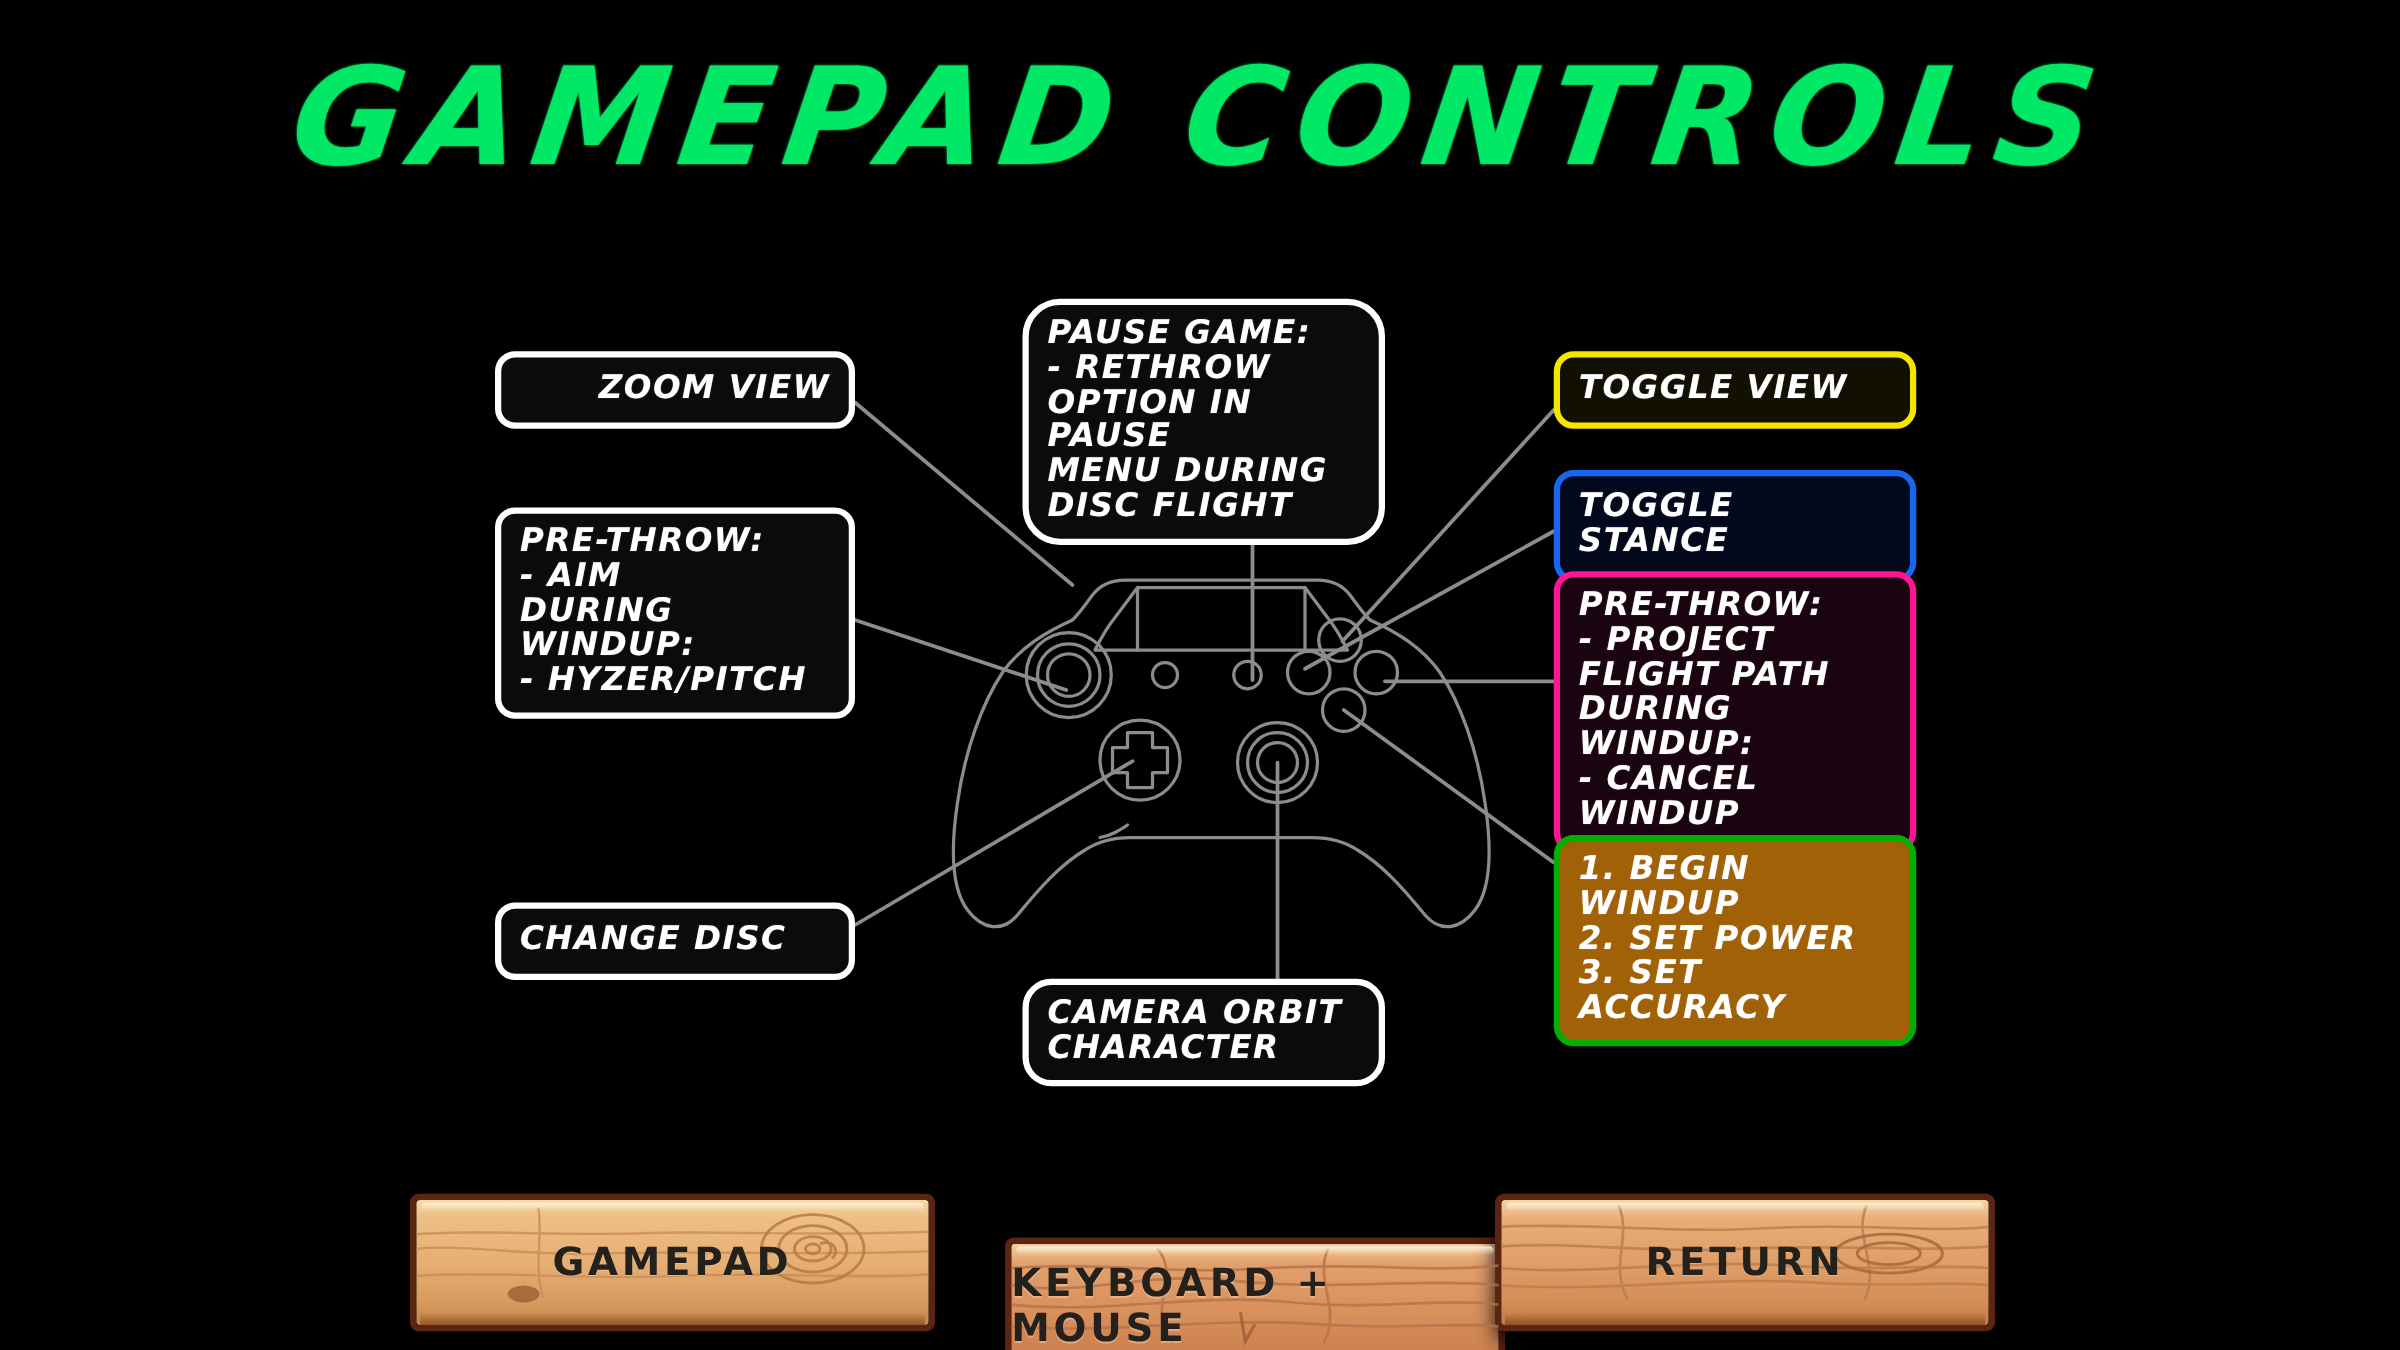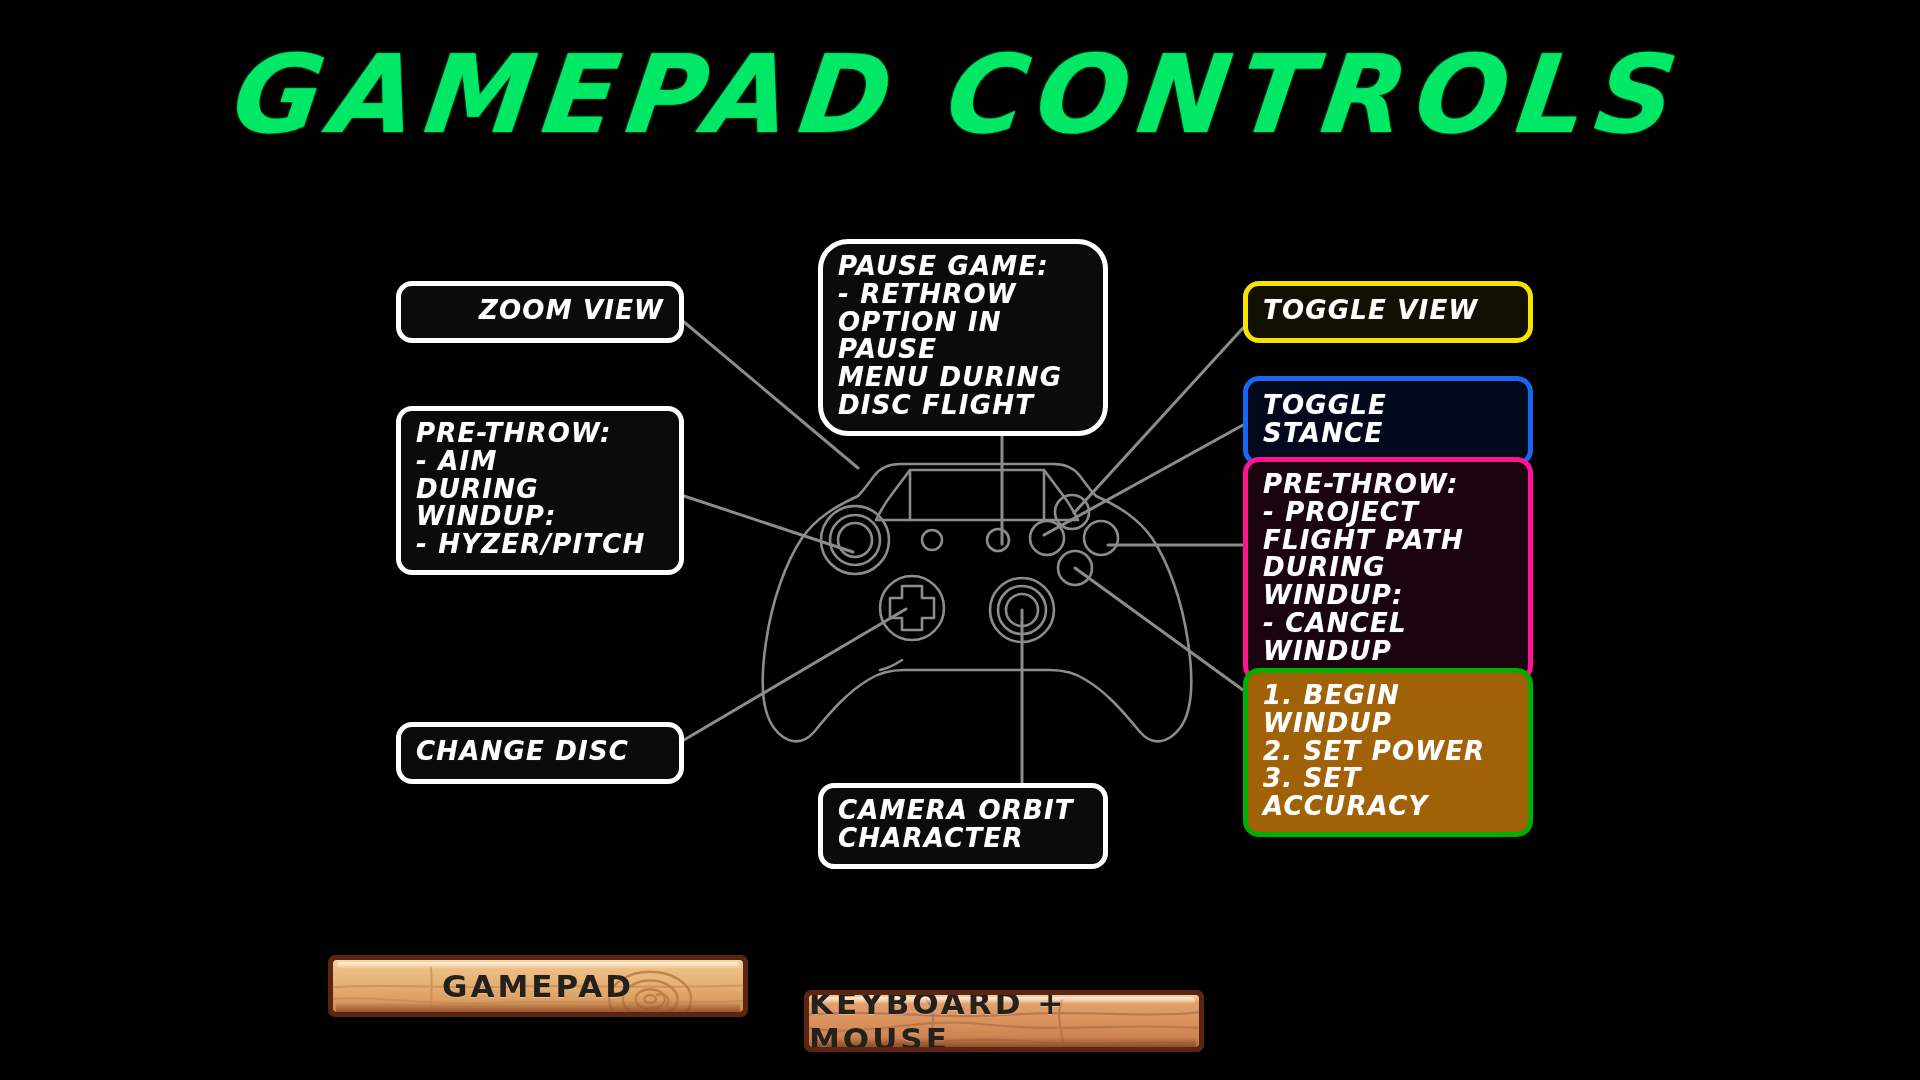--- a/index.html
+++ b/index.html
@@ -70,36 +70,36 @@
   .lb-yellow { border-color: #f5e400; background: #121003; }
   .lb-blue   { border-color: #1668f0; background: #03091c; }
   .lb-pink   { border-color: #ff1493; background: #1a0410; }
   .lb-green  { border-color: #00af00; background: #a16207; }
 
   
   #lbl-zoom-view       { left: 396px; top: 281px; width: 288px; text-align: right; }
   #lbl-pause-game      { left: 818px; top: 239px; width: 290px; border-radius: 30px; }
   #lbl-pre-throw-left  { left: 396px; top: 406px; width: 288px; }
   #lbl-change-disc     { left: 396px; top: 722px; width: 288px; }
-  #lbl-camera-orbit    { left: 818px; top: 783px; width: 290px; }
+  #lbl-camera-orbit    { left: 818px; top: 783px; width: 290px; border-radius: 23px; }
   #lbl-toggle-view     { left: 1243px; top: 281px; width: 290px; }
   #lbl-toggle-stance   { left: 1243px; top: 376px; width: 290px; }
   #lbl-pre-throw-right { left: 1243px; top: 457px; width: 290px; }
   #lbl-steps           { left: 1243px; top: 668px; width: 290px; }
 
   
   #bottom-bar {
     position: absolute;
     left: 0; top: 955px;
     width: 1920px; height: 110px;
   }
   .wood-btn {
     position: absolute;
     top: 0;
-    height: 62px;
+    height: 110px;
     border-radius: 7px;
     border: 5px solid #5c2412;
     box-shadow: 0 6px 16px rgba(0,0,0,0.9);
     overflow: hidden;
     cursor: pointer;
   }
   .wood-face {
     position: absolute;
     inset: 0;
     border-radius: 3px;
@@ -302,15 +302,35 @@
         </g>
         <g fill="none" stroke="#a2603a" stroke-width="2.6" opacity="0.85">
           <path d="M 188 56 L 192 80 L 200 66"></path>
         </g>
       </svg>
       <div class="wood-top-hl"></div>
       <div class="wood-bot-sh"></div>
       <div class="wood-label">KEYBOARD + MOUSE</div>
     </div>
 
+    <div id="btn-return" class="wood-btn">
+      <div class="wood-face"></div>
+      <svg class="wood-grain" viewBox="0 0 400 86" preserveAspectRatio="none">
+        <g fill="none" stroke="#bb7c4c" stroke-width="2.2" opacity="0.8">
+          <path d="M 0 22 C 70 18 140 28 220 23 C 300 19 350 27 400 22"></path>
+          <path d="M 0 38 C 60 34 120 44 200 40 C 280 36 340 43 400 38"></path>
+          <path d="M 0 56 C 80 62 150 48 240 54 C 310 59 360 52 400 56"></path>
+          <path d="M 0 70 C 90 76 170 62 260 68 C 330 72 370 66 400 70"></path>
+          <path d="M 96 4 C 108 28 88 54 104 82"></path>
+          <path d="M 300 4 C 288 30 312 56 298 82"></path>
+        </g>
+        <g fill="none" stroke="#a8683f" stroke-width="2.4" opacity="0.85">
+          <ellipse cx="318" cy="44" rx="44" ry="16"></ellipse>
+          <ellipse cx="318" cy="44" rx="26" ry="9"></ellipse>
+        </g>
+      </svg>
+      <div class="wood-top-hl"></div>
+      <div class="wood-bot-sh"></div>
+      <div class="wood-label">RETURN</div>
+    </div>
 
   </div>
 </div>
 
 </body></html>

